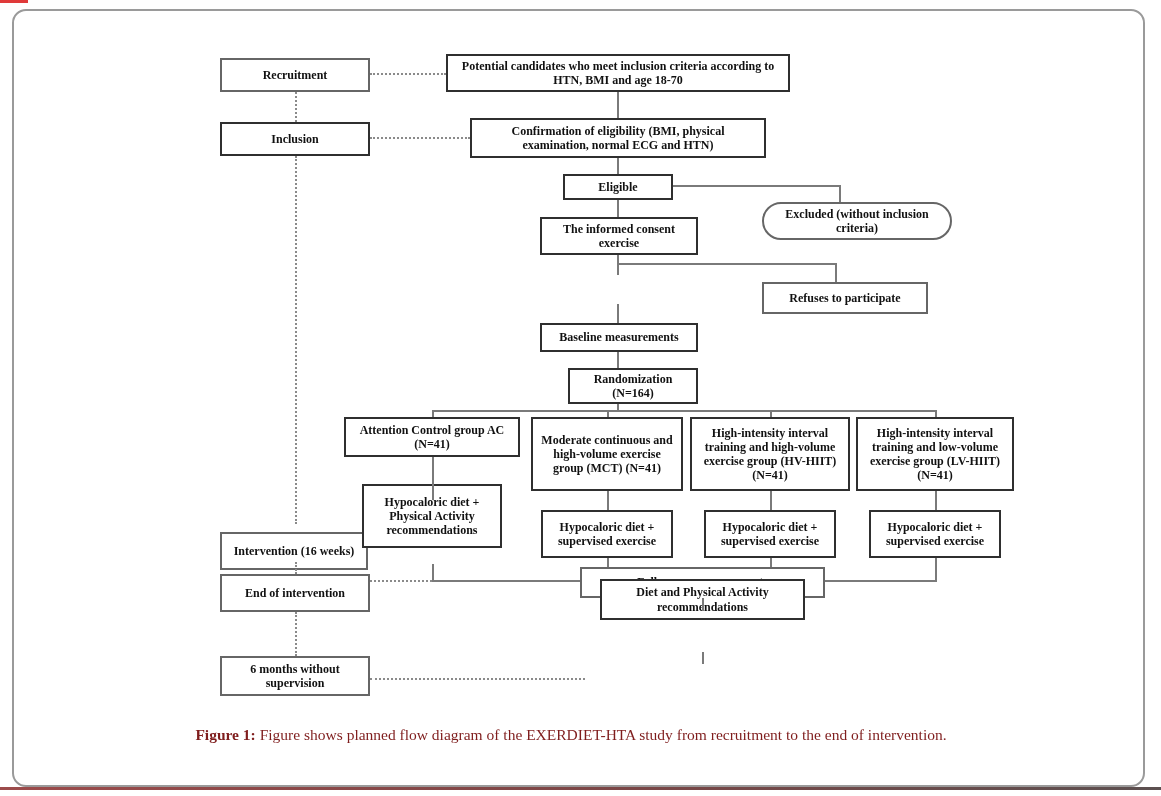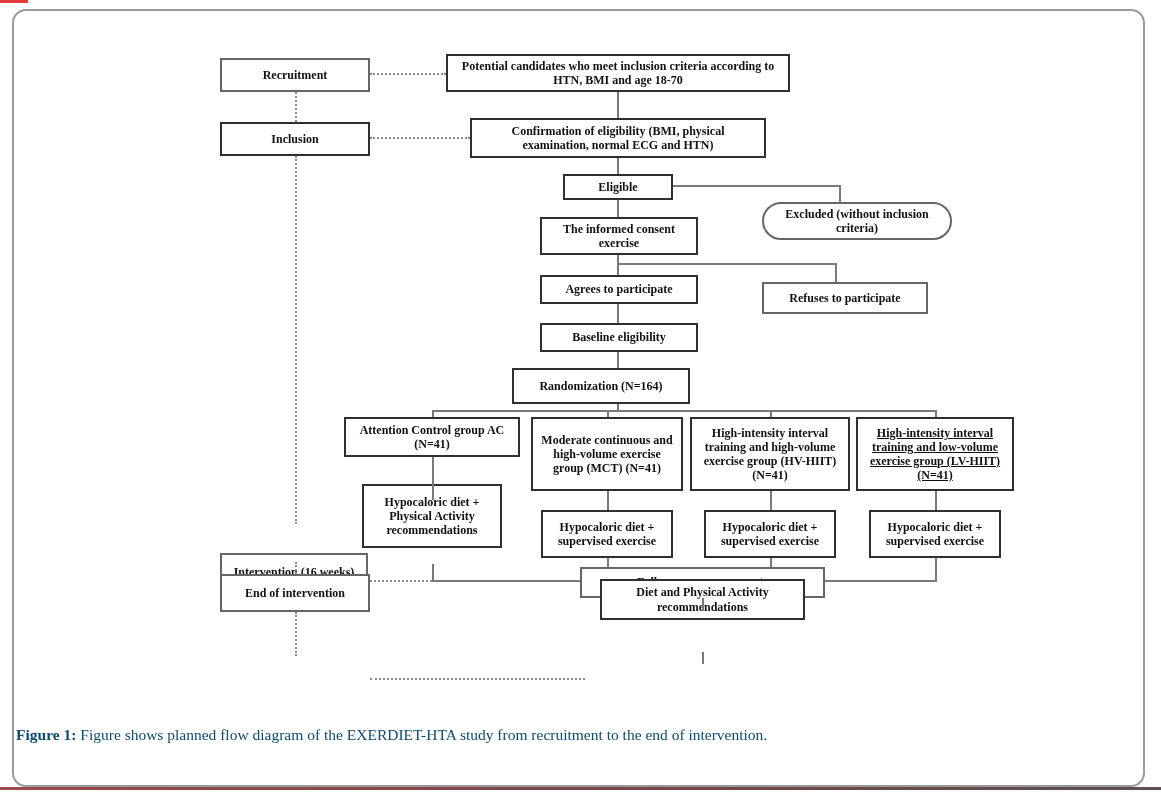--- a/index.html
+++ b/index.html
@@ -8,53 +8,53 @@
   .frame{position:absolute;left:12px;top:9px;width:1133px;height:778px;
          border:2px solid #9a9a9a;border-radius:14px;background:#fff;box-sizing:border-box;}
   .box{position:absolute;background:#fff;border:2px solid #2f2f2f;box-sizing:border-box;
        display:flex;align-items:center;justify-content:center;text-align:center;
        font-weight:bold;font-size:12px;line-height:1.18;color:#111;padding:2px 5px;}
   .box.gray{border-color:#666;}
   .lineH{position:absolute;height:2px;background:#7a7a7a;}
   .lineV{position:absolute;width:2px;background:#7a7a7a;}
   .dotH{position:absolute;height:0;border-top:2px dotted #8a8a8a;}
   .dotV{position:absolute;width:0;border-left:2px dotted #8a8a8a;}
-  .caption{position:absolute;left:16px;top:726px;width:1110px;font-size:15.5px;color:#0c4a6e;}
+  .caption{position:absolute;left:16px;top:726px;width:1110px;font-size:15.5px;color:#7f1d1d;text-align:center;}
   .caption b{font-weight:bold;}
   sup{font-size:0.62em;vertical-align:super;}
   .redDashTop{position:absolute;left:0;top:0;width:28px;height:3px;background:#e03a3a;}
   .bottomRule{position:absolute;left:0;top:787px;width:1161px;height:3px;
               background:linear-gradient(90deg,#9c4b4b 0%,#7a4646 55%,#5c5050 100%);}
 </style>
 </head>
 <body>
 
 <div class="page">
   <div class="redDashTop"></div>
   <div class="frame"></div>
 
   <div class="box gray" style="left:220px;top:58px;width:150px;height:34px;">Recruitment</div>
   <div class="box" style="left:220px;top:122px;width:150px;height:34px;">Inclusion</div>
-  <div class="box gray" style="left:220px;top:553px;width:148px;height:38px;text-align:right;">Intervention (16 weeks)</div>
+  <div class="box gray" style="left:220px;top:532px;width:148px;height:38px;text-align:right;">Intervention (16 weeks)</div>
   <div class="box gray" style="left:220px;top:574px;width:150px;height:38px;">End of intervention</div>
+  <div class="box gray" style="left:220px;top:656px;width:150px;height:40px;">6 months without supervision</div>
 
   <div class="box" style="left:446px;top:54px;width:344px;height:38px;">Potential candidates who meet inclusion criteria according to HTN, BMI and age 18-70</div>
   <div class="box" style="left:470px;top:118px;width:296px;height:40px;">Confirmation of eligibility (BMI, physical examination, normal ECG and HTN)</div>
   <div class="box" style="left:563px;top:174px;width:110px;height:26px;">Eligible</div>
   <div class="box gray" style="left:762px;top:202px;width:190px;height:38px;border-radius:19px;">Excluded (without inclusion criteria)</div>
   <div class="box" style="left:540px;top:217px;width:158px;height:38px;">The informed consent exercise</div>
-  <div class="box" style="left:540px;top:275px;width:158px;height:29px;">Agrees to participate</div>
   <div class="box gray" style="left:762px;top:282px;width:166px;height:32px;">Refuses to participate</div>
-  <div class="box" style="left:540px;top:323px;width:158px;height:29px;">Baseline eligibility</div>
-  <div class="box" style="left:512px;top:368px;width:178px;height:36px;">Randomization (N=164)</div>
+  <div class="box" style="left:540px;top:323px;width:158px;height:29px;">Baseline measurements</div>
+  <div class="box" style="left:568px;top:368px;width:130px;height:36px;">Randomization (N=164)</div>
 
   <div class="box" style="left:344px;top:417px;width:176px;height:40px;">Attention Control group AC (N=41)</div>
   <div class="box" style="left:531px;top:417px;width:152px;height:74px;">Moderate continuous and high-volume exercise group (MCT) (N=41)</div>
   <div class="box" style="left:690px;top:417px;width:160px;height:74px;">High-intensity interval training and high-volume exercise group (HV-HIIT) (N=41)</div>
-  <div class="box" style="left:856px;top:417px;width:158px;height:74px;text-decoration:underline;">High-intensity interval training and low-volume exercise group (LV-HIIT) (N=41)</div>
+  <div class="box" style="left:856px;top:417px;width:158px;height:74px;">High-intensity interval training and low-volume exercise group (LV-HIIT) (N=41)</div>
 
   <div class="box" style="left:362px;top:484px;width:140px;height:64px;">Hypocaloric diet + Physical Activity recommendations</div>
   <div class="box" style="left:541px;top:510px;width:132px;height:48px;">Hypocaloric diet + supervised exercise</div>
   <div class="box" style="left:704px;top:510px;width:132px;height:48px;">Hypocaloric diet + supervised exercise</div>
   <div class="box" style="left:869px;top:510px;width:132px;height:48px;">Hypocaloric diet + supervised exercise</div>
 
   <div class="box gray" style="left:580px;top:567px;width:245px;height:31px;">Follow–up measurements</div>
   <div class="box" style="left:600px;top:579px;width:205px;height:41px;">Diet and Physical Activity recommendations</div>
 
   <div class="lineV" style="left:617px;top:92px;height:26px;"></div>

